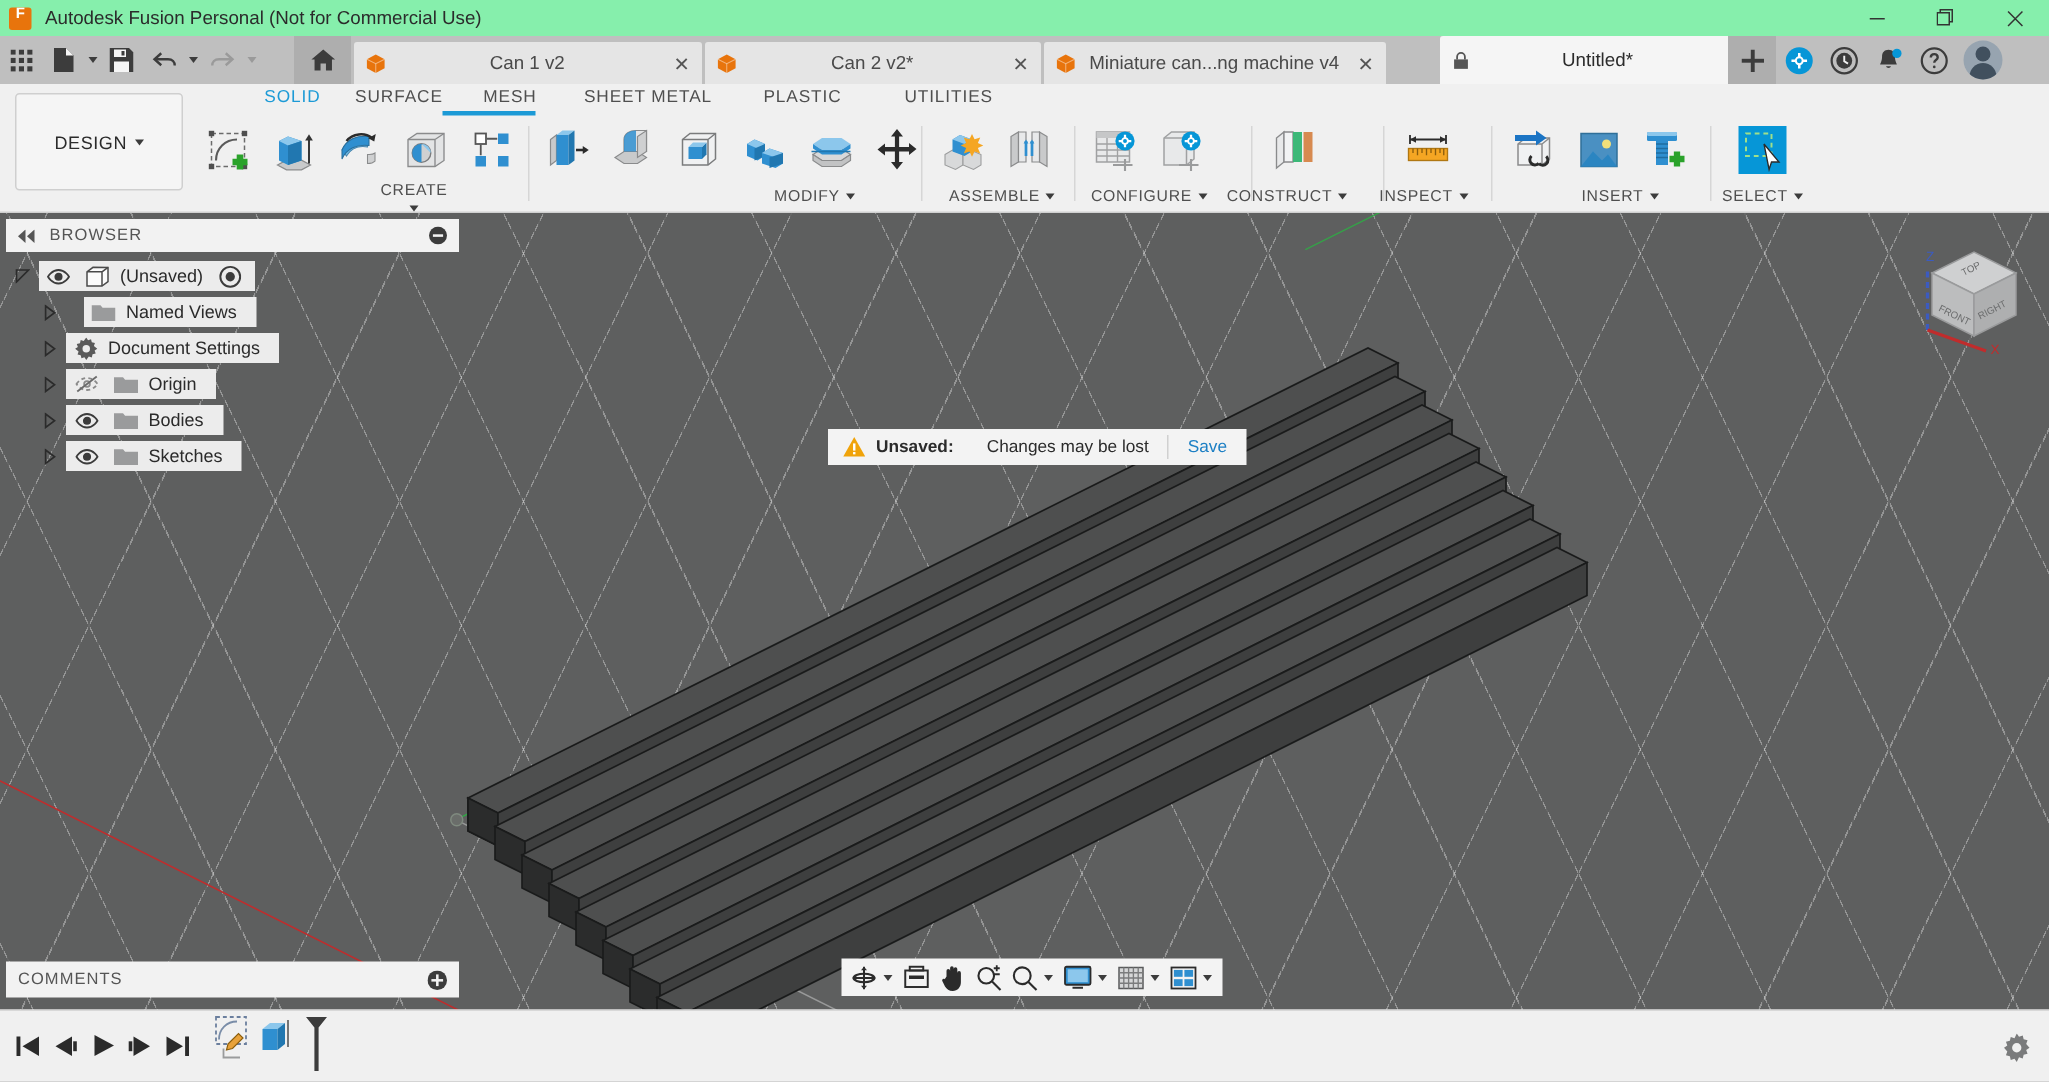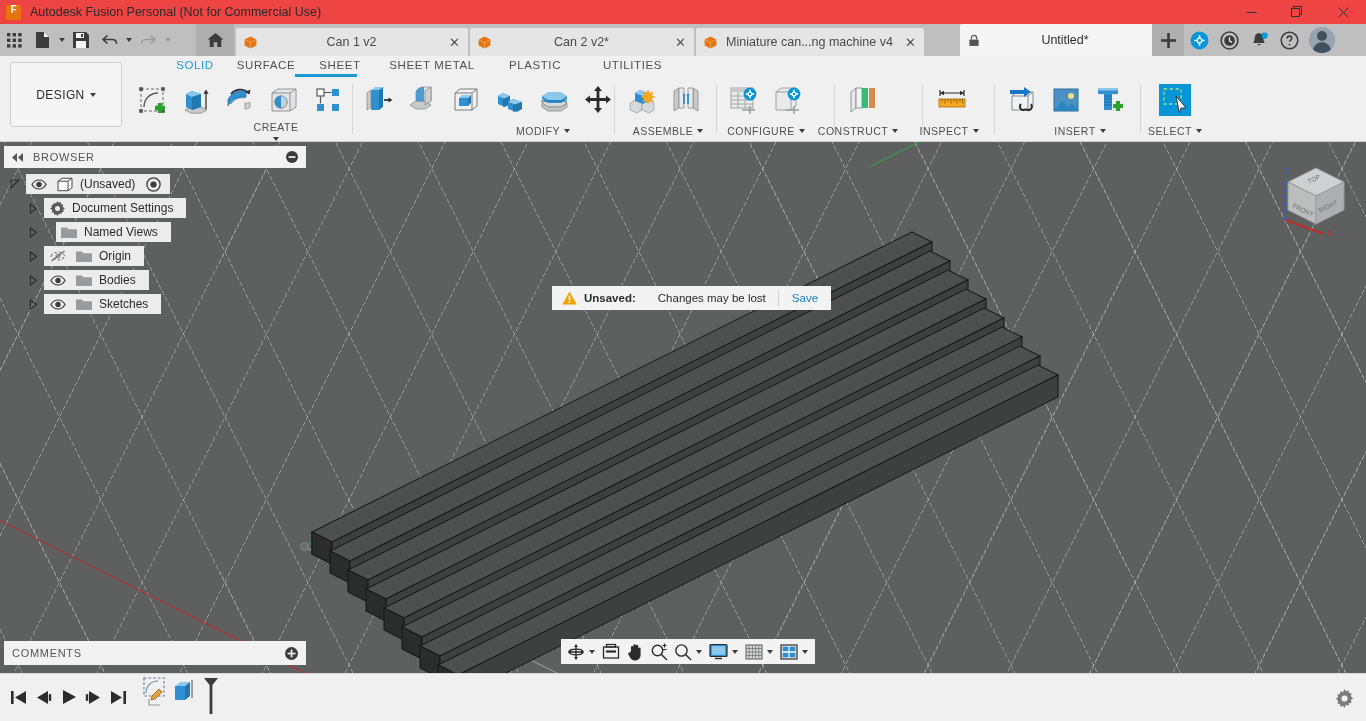--- a/index.html
+++ b/index.html
@@ -8,21 +8,21 @@
     overflow: hidden;
     font-family: "Liberation Sans", sans-serif;
     background: #f0f0f0;
     -webkit-font-smoothing: antialiased;
   }
   #app { position: relative; width: 1366px; height: 721px; }
 
   
   #titlebar {
     position: absolute; top: 0; left: 0; width: 1366px; height: 24px;
-    background: #ef4444; display: flex; align-items: center;
+    background: #86efac; display: flex; align-items: center;
   }
   #app-logo {
     width: 15px; height: 15px; margin-left: 6px; border-radius: 2px;
     background: #e8740c; position: relative; flex: none;
   }
   #app-logo::after {
     content: "F"; position: absolute; left: 0; right: 0; top: -1px;
     text-align: center; font-size: 10px; font-weight: bold; color: #fff;
     font-family: "Liberation Sans", sans-serif;
   }
@@ -399,21 +399,21 @@
 
     <div id="design-box">
       <span>DESIGN</span>
       <span class="caret-dn"></span>
     </div>
 
     <div id="wstabs">
       <div class="wstab active" style="left:35px;width:60px;text-align:center;">SOLID</div>
       <div class="wstab-underline" style="left:165px;width:62px;"></div>
       <div class="wstab" style="left:100px;width:72px;text-align:center;">SURFACE</div>
-      <div class="wstab" style="left:186px;width:48px;text-align:center;">SHEET</div>
+      <div class="wstab" style="left:186px;width:48px;text-align:center;">MESH</div>
       <div class="wstab" style="left:255px;width:94px;text-align:center;">SHEET METAL</div>
       <div class="wstab" style="left:372px;width:66px;text-align:center;">PLASTIC</div>
       <div class="wstab" style="left:460px;width:72px;text-align:right;">UTILITIES</div>
     </div>
 
     <div class="rgroup" style="left:130px;">
       <div class="icons">
         <div class="ritem">
           <svg width="32" height="32" viewBox="0 0 32 32">
             <rect x="5" y="5" width="22" height="22" fill="none" stroke="#6b6b6b" stroke-width="1" stroke-dasharray="3 2"></rect>
@@ -784,54 +784,54 @@
           </span>
         </span>
       </div>
 
       <div class="trow" style="padding-left:18px;">
         <span class="twist">
           <svg width="9" height="11" viewBox="0 0 9 11" fill="none" stroke="#2b2b2b" stroke-width="1.1">
               <path d="M1.4 1l6 4.5-6 4.5z"></path>
             </svg>
         </span>
-        <span class="pill">
-          <span class="tico">
-            <svg width="15" height="15" viewBox="0 0 15 15" fill="#5a5a5a">
-              <path d="M7.5 0l1.2 1.8 2-.7.5 2.1 2.1.5-.7 2L14.9 7.5l-1.8 1.2.7 2-2.1.5-.5 2.1-2-.7L7.5 15l-1.2-1.8-2 .7-.5-2.1-2.1-.5.7-2L.1 7.5l1.8-1.2-.7-2 2.1-.5.5-2.1 2 .7z"></path>
-              <circle cx="7.5" cy="7.5" r="2.5" fill="#ececec"></circle>
-            </svg>
-          </span>
-          <span class="tlabel">Document Settings</span>
-        </span>
-      </div>
-
-      <div class="trow" style="padding-left:18px;">
-        <span class="twist">
-          <svg width="9" height="11" viewBox="0 0 9 11" fill="none" stroke="#2b2b2b" stroke-width="1.1">
-              <path d="M1.4 1l6 4.5-6 4.5z"></path>
-            </svg>
-        </span>
         <span class="pill" style="margin-left:12px;">
           <span class="tico">
             <svg width="16" height="13" viewBox="0 0 16 13">
                 <path d="M0 1.5h6l1.4 1.7H16V12H0z" fill="#9a9b9c"></path>
               </svg>
           </span>
           <span class="tlabel">Named Views</span>
         </span>
       </div>
 
       <div class="trow" style="padding-left:18px;">
         <span class="twist">
           <svg width="9" height="11" viewBox="0 0 9 11" fill="none" stroke="#2b2b2b" stroke-width="1.1">
               <path d="M1.4 1l6 4.5-6 4.5z"></path>
             </svg>
         </span>
         <span class="pill">
+          <span class="tico">
+            <svg width="15" height="15" viewBox="0 0 15 15" fill="#5a5a5a">
+              <path d="M7.5 0l1.2 1.8 2-.7.5 2.1 2.1.5-.7 2L14.9 7.5l-1.8 1.2.7 2-2.1.5-.5 2.1-2-.7L7.5 15l-1.2-1.8-2 .7-.5-2.1-2.1-.5.7-2L.1 7.5l1.8-1.2-.7-2 2.1-.5.5-2.1 2 .7z"></path>
+              <circle cx="7.5" cy="7.5" r="2.5" fill="#ececec"></circle>
+            </svg>
+          </span>
+          <span class="tlabel">Document Settings</span>
+        </span>
+      </div>
+
+      <div class="trow" style="padding-left:18px;">
+        <span class="twist">
+          <svg width="9" height="11" viewBox="0 0 9 11" fill="none" stroke="#2b2b2b" stroke-width="1.1">
+              <path d="M1.4 1l6 4.5-6 4.5z"></path>
+            </svg>
+        </span>
+        <span class="pill">
           <span class="eye">
             <svg width="16" height="12" viewBox="0 0 16 12" fill="none" stroke="#8a8a8a" stroke-width="1.2">
               <path d="M1 6S3.4 2 8 2s7 4 7 4-2.4 4-7 4S1 6 1 6z" stroke-dasharray="2.6 2"></path>
               <circle cx="8" cy="6" r="1.9"></circle>
               <path d="M1.5 11L14.5 1" stroke="#6a6a6a"></path>
             </svg>
           </span>
           <span class="tico">
             <svg width="16" height="13" viewBox="0 0 16 13">
                 <path d="M0 1.5h6l1.4 1.7H16V12H0z" fill="#9a9b9c"></path>

